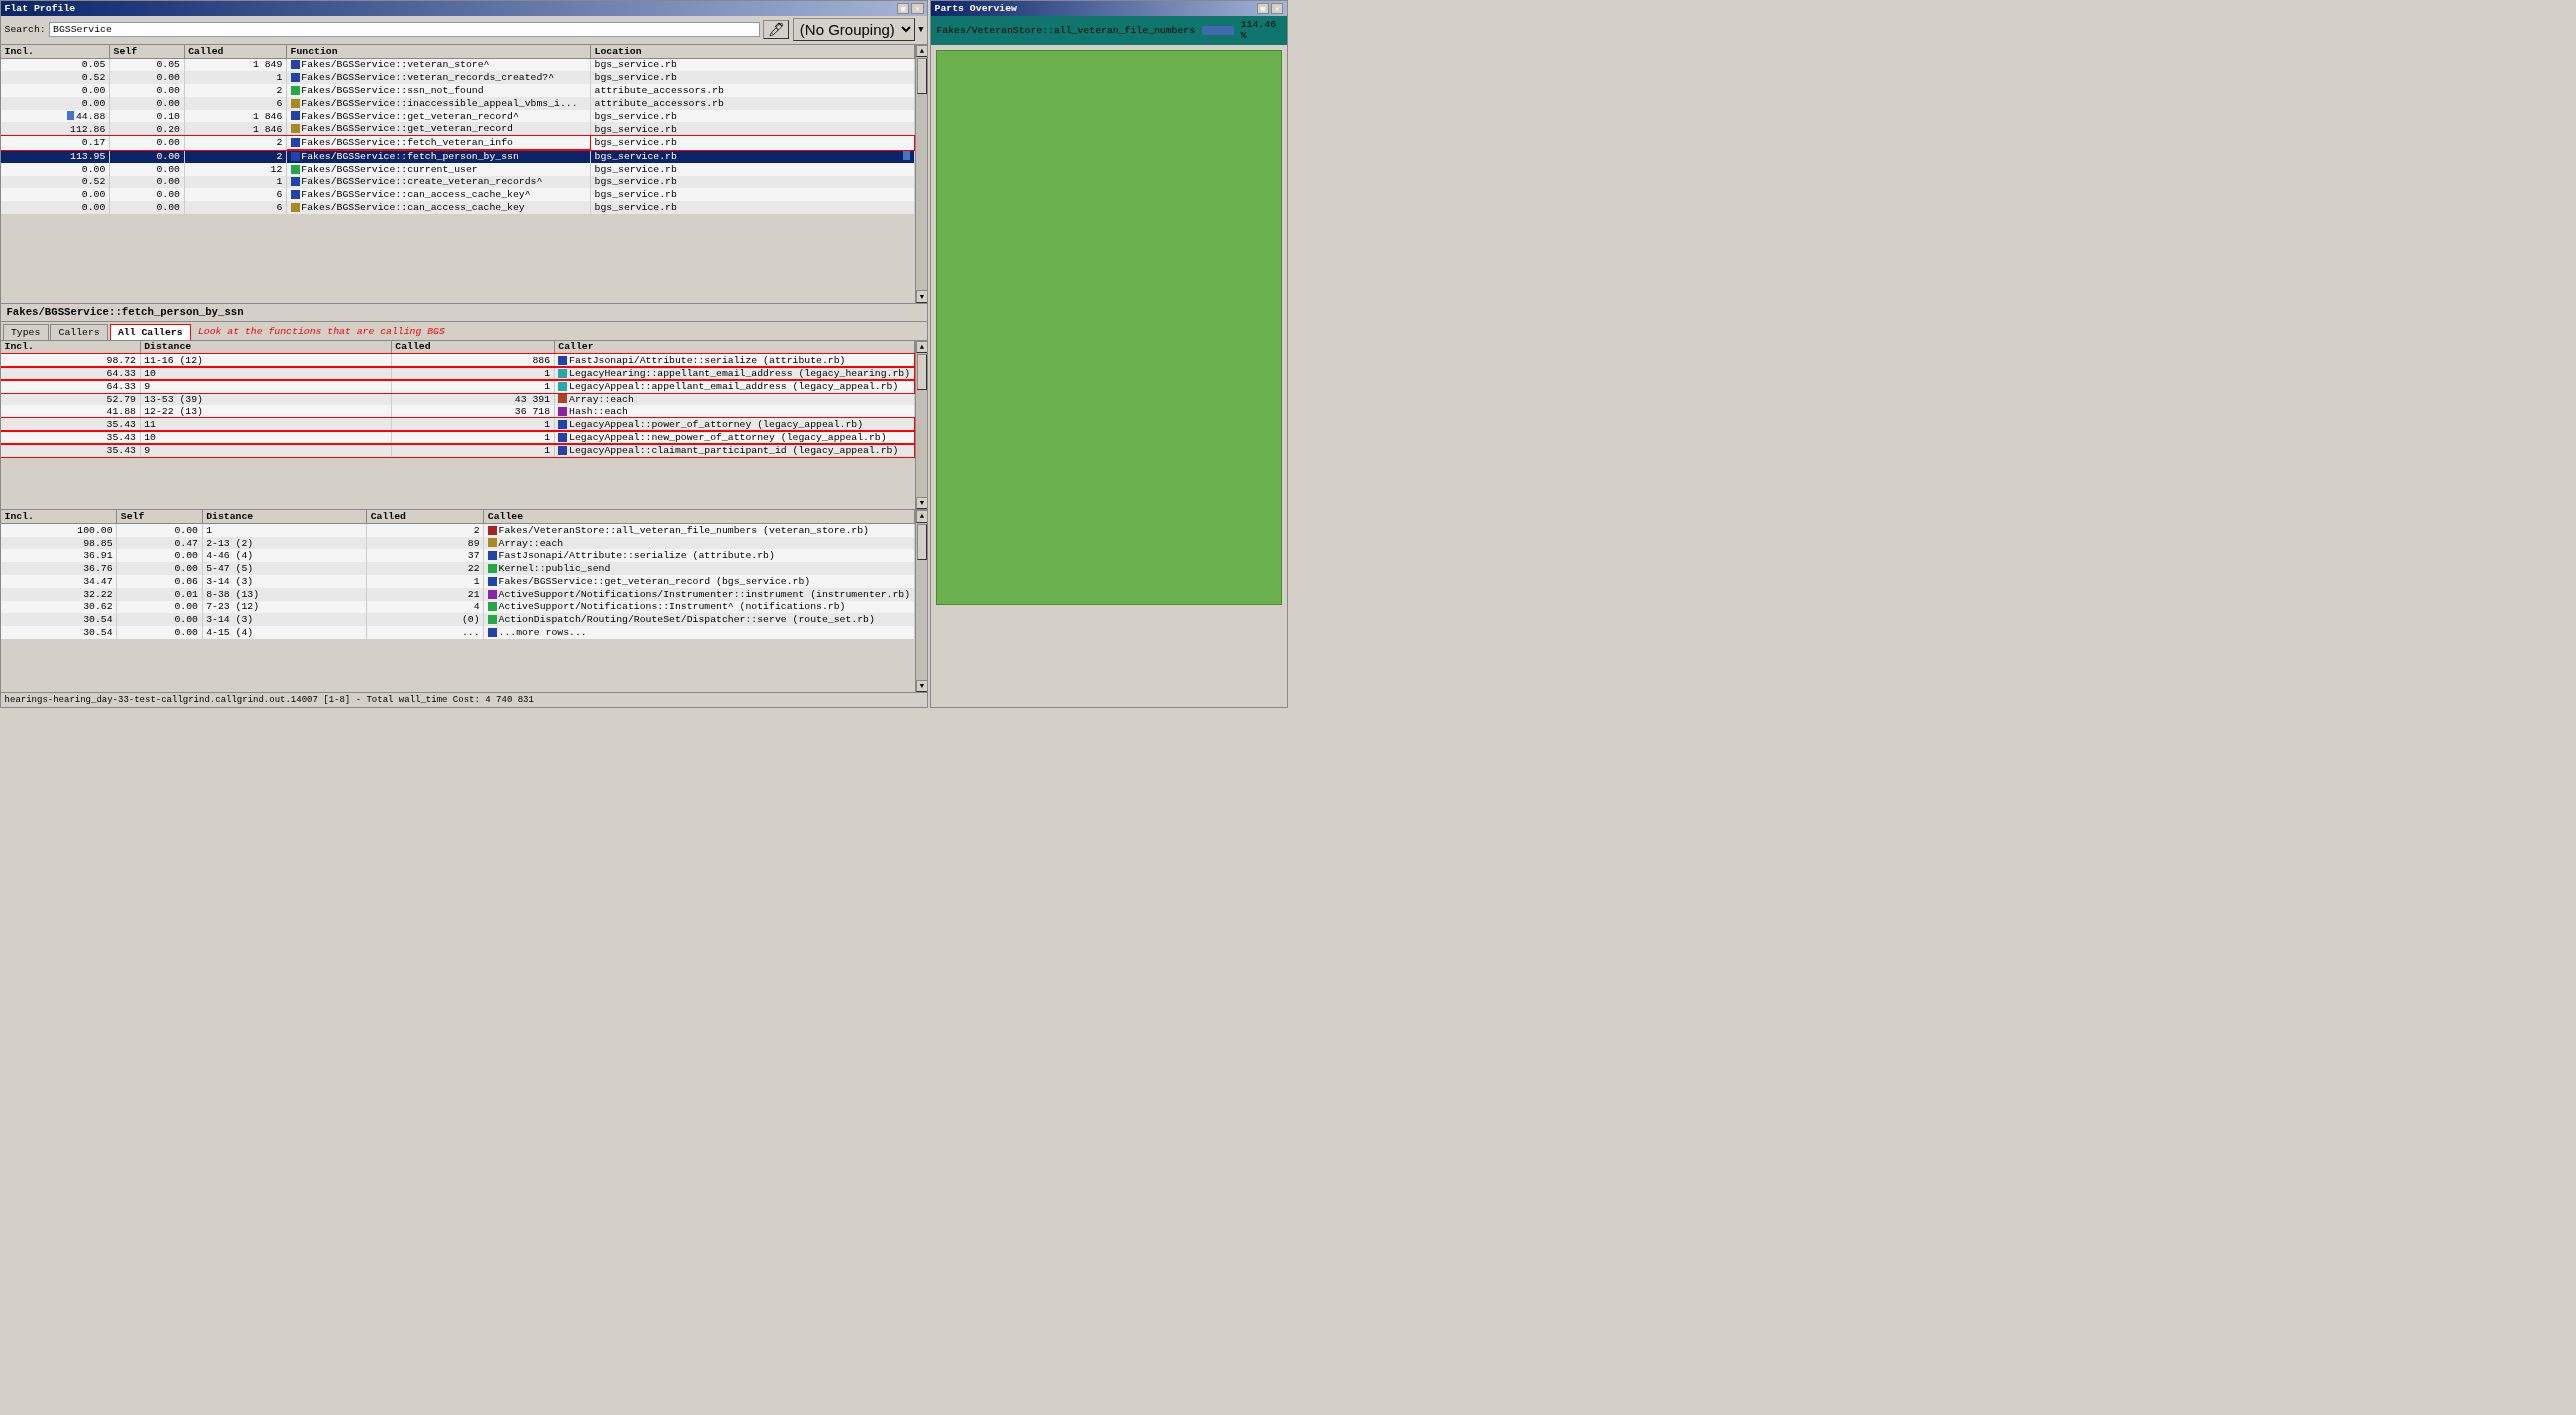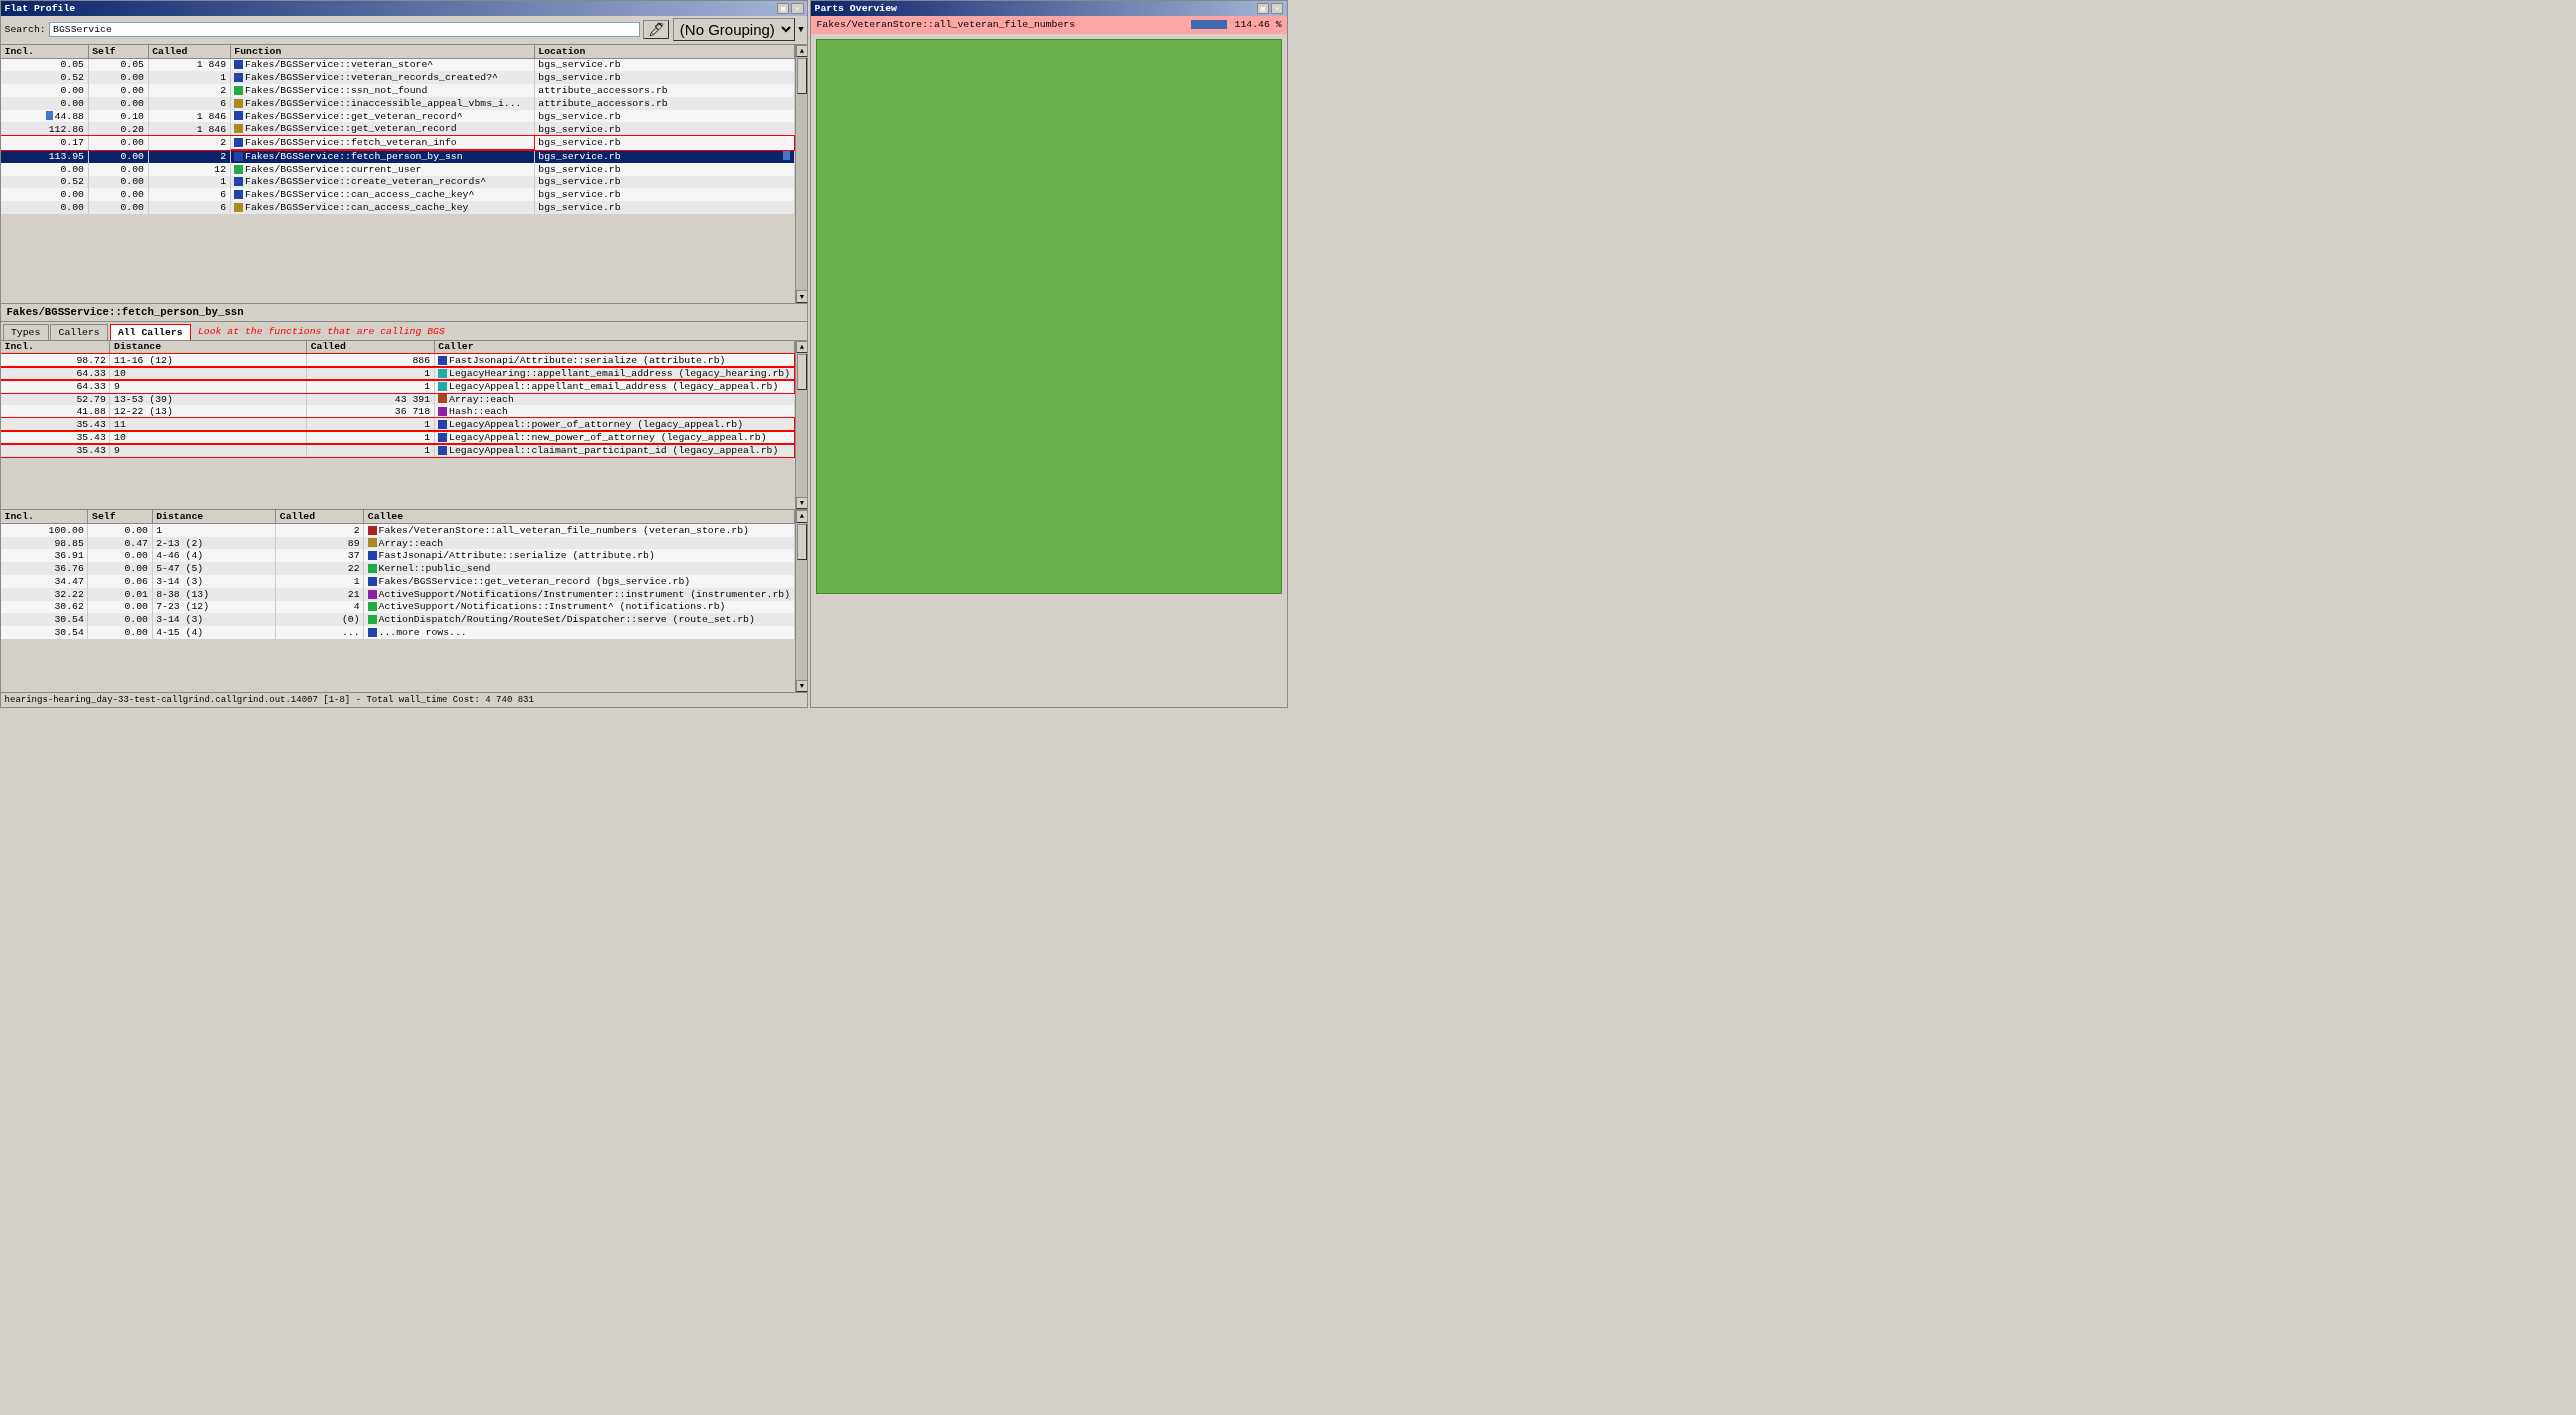--- a/index.html
+++ b/index.html
@@ -223,38 +223,38 @@
       background: #d4d0c8;
     }
 
     ::-webkit-scrollbar-thumb {
       background: #a0a0a0;
       border: 0.9px solid #888;
     }
 
     
     .right-panel {
-      width: 478px;
+      width: 358px;
       display: flex;
       flex-direction: column;
       border: 1.8px solid #888;
       background: #d4d0c8;
       margin-left: 1.8px;
     }
 
     .parts-overview-content {
       flex: 1;
       position: relative;
     }
 
     .parts-header-row {
       display: flex;
       align-items: center;
       padding: 3.6px 5.4px;
-      background: #fca5a5;
+      background: #0f766e;
       gap: 7.2px;
     }
 
     .parts-name {
       font-size: 9.8px;
       flex: 1;
     }
 
     .parts-percentage {
       font-size: 9.8px;

